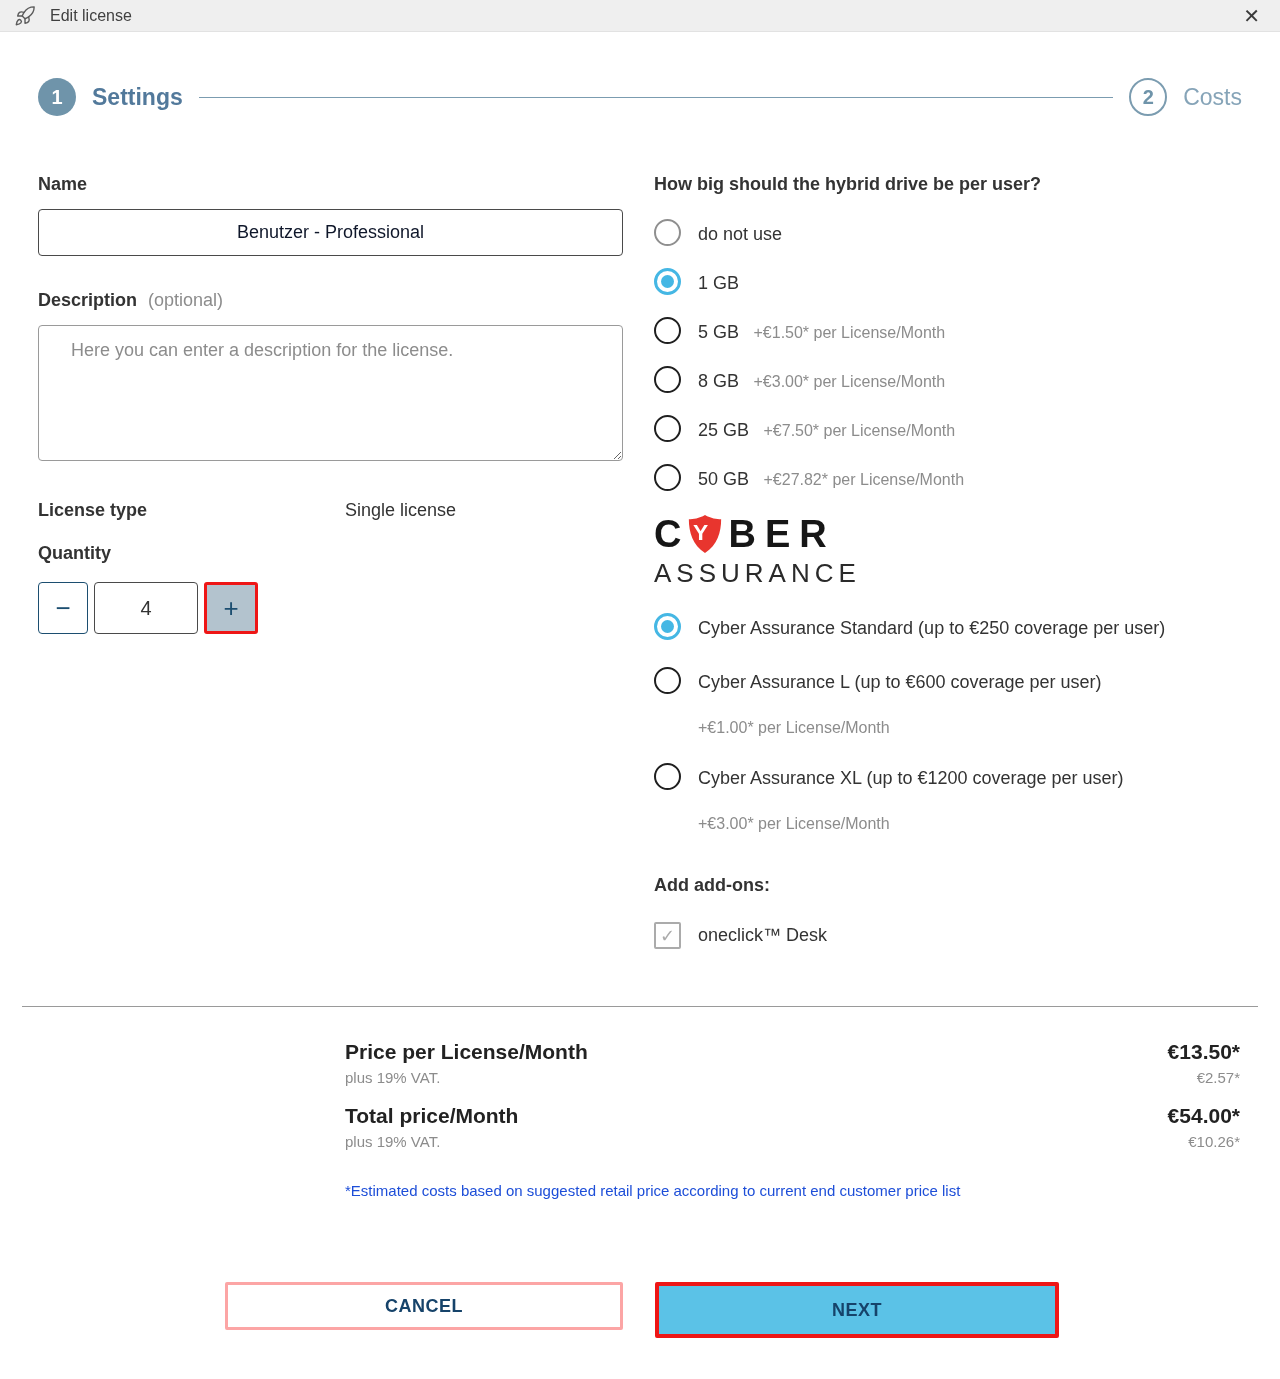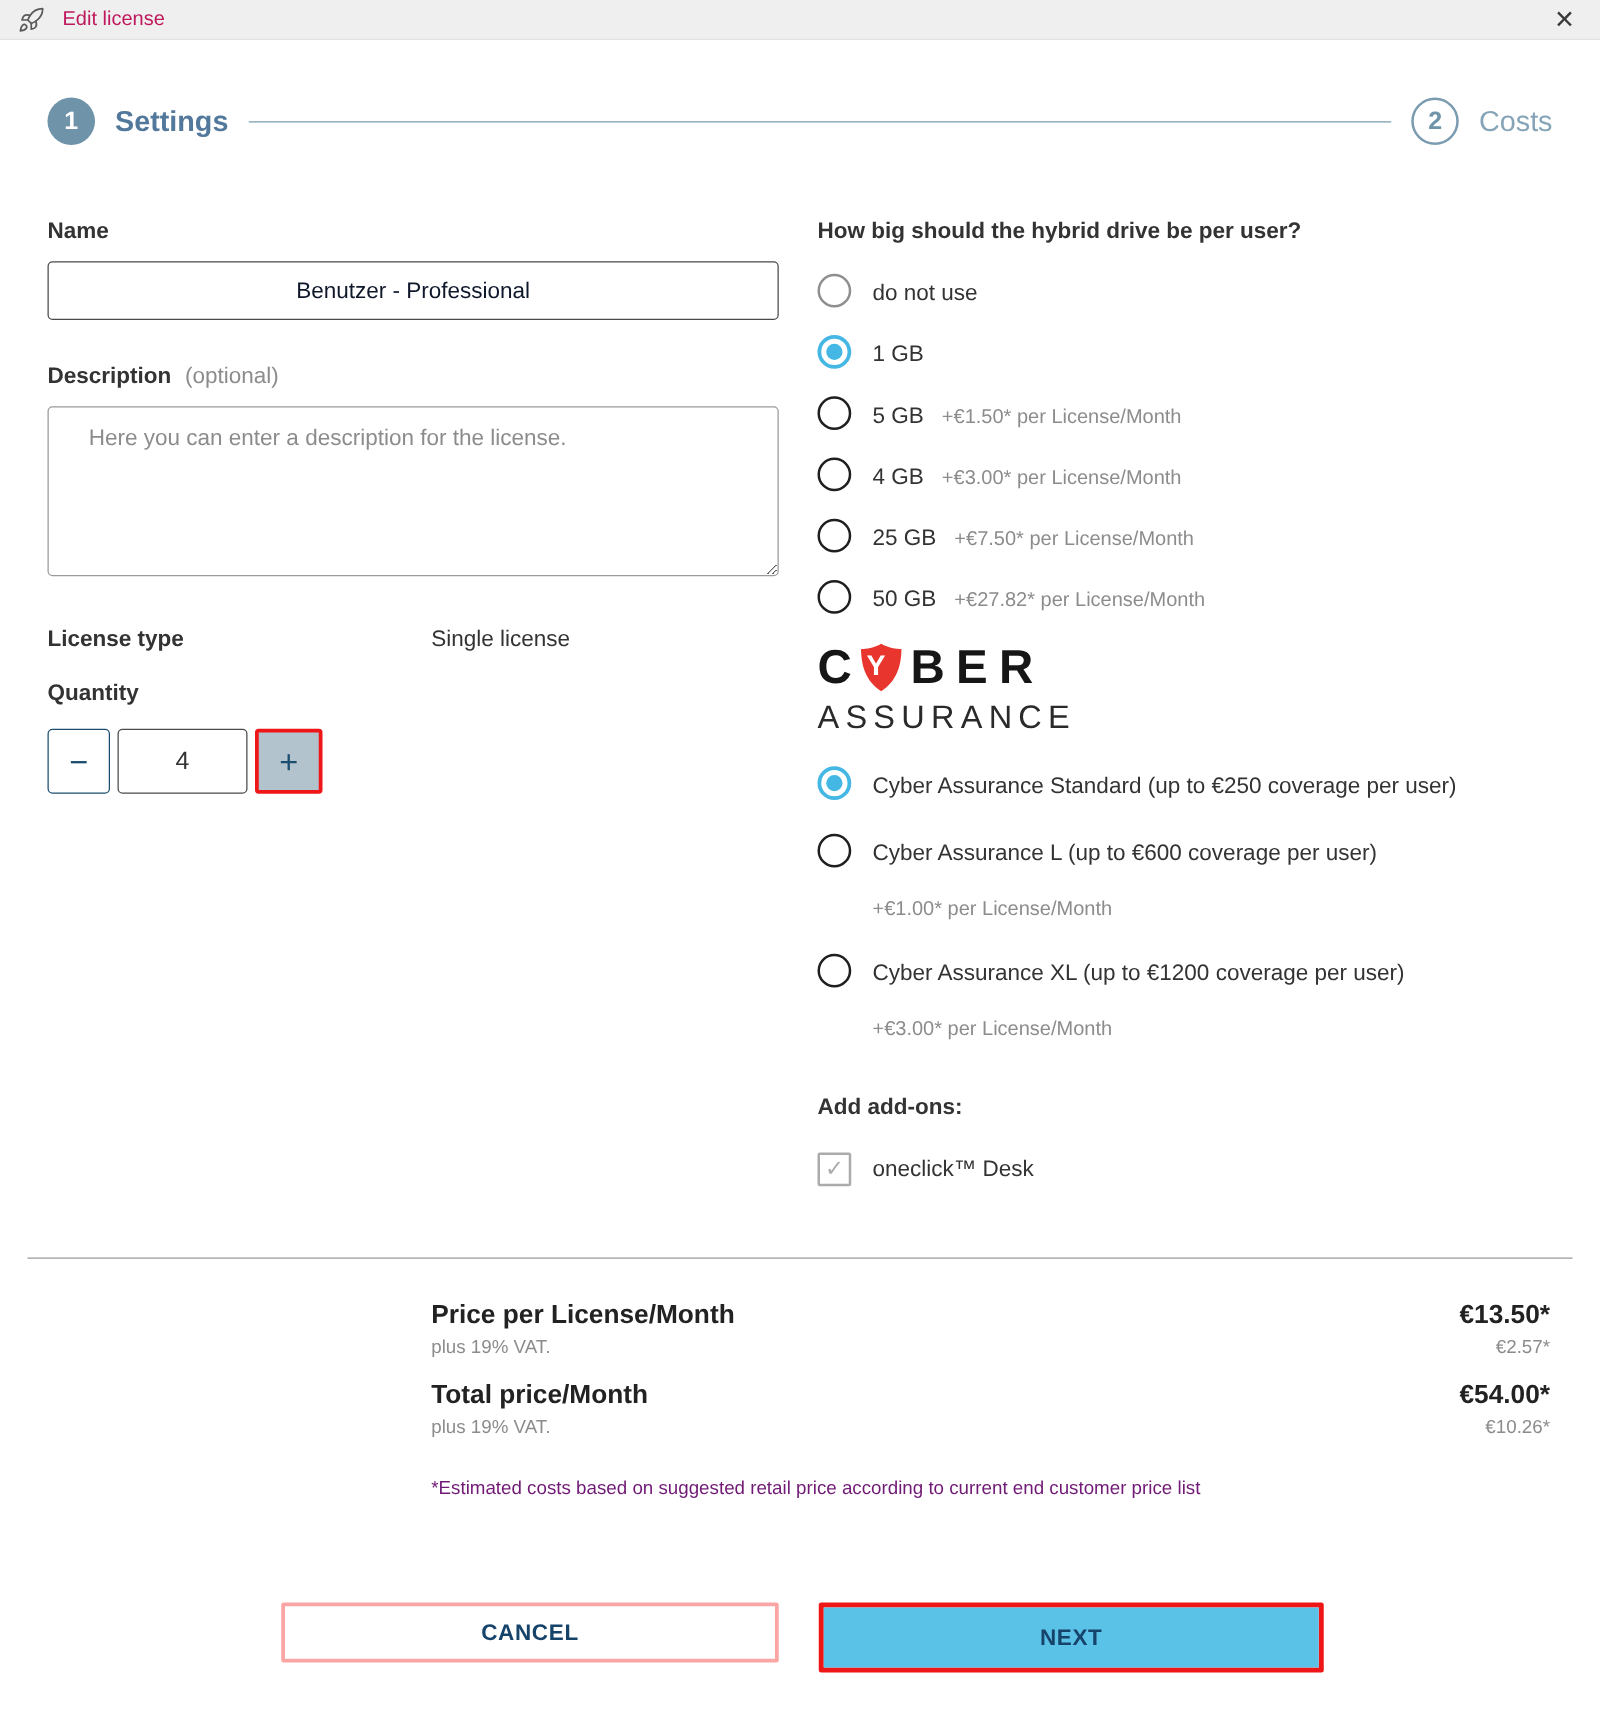--- a/index.html
+++ b/index.html
@@ -18,21 +18,21 @@
     background: #efefef;
     display: flex;
     align-items: center;
     padding: 0 14px;
     border-bottom: 1px solid #e2e2e2;
   }
   .rocket { width: 22px; height: 22px; flex: 0 0 auto; }
   .dialog-title {
     margin-left: 14px;
     font-size: 16px;
-    color: #be185d;
+    color: #404040;
   }
   .header-spacer { flex: 1; }
   .close-btn {
     font-size: 20px;
     color: #3a3a3a;
     cursor: pointer;
     line-height: 1;
     padding: 2px 6px;
     background: none; border: none;
     font-family: "Liberation Sans", sans-serif;
@@ -235,21 +235,21 @@
   .pricing {
     position: absolute;
     left: 345px; right: 40px;
     top: 1040px;
   }
   .price-row { display: flex; justify-content: space-between; align-items: baseline; }
   .price-main { font-size: 21px; font-weight: bold; color: #222; }
   .price-sub { font-size: 15px; color: #8c8c8c; margin-top: 5px; margin-bottom: 18px; }
   .footnote {
     font-size: 15px;
-    color: #701a75;
+    color: #1d4ed8;
     margin-top: 32px;
   }
 
   
   .actions {
     position: absolute;
     left: 225px;
     top: 1282px;
     display: flex;
   }
@@ -354,21 +354,21 @@
       <div class="radio-row">
         <span class="radio"></span>
         <span class="radio-texts">
           <span class="radio-label">5 GB</span>
           <span class="radio-price-inline">+€1.50* per License/Month</span>
         </span>
       </div>
       <div class="radio-row">
         <span class="radio"></span>
         <span class="radio-texts">
-          <span class="radio-label">4 GB</span>
+          <span class="radio-label">8 GB</span>
           <span class="radio-price-inline">+€3.00* per License/Month</span>
         </span>
       </div>
       <div class="radio-row">
         <span class="radio"></span>
         <span class="radio-texts">
           <span class="radio-label">25 GB</span>
           <span class="radio-price-inline">+€7.50* per License/Month</span>
         </span>
       </div>

